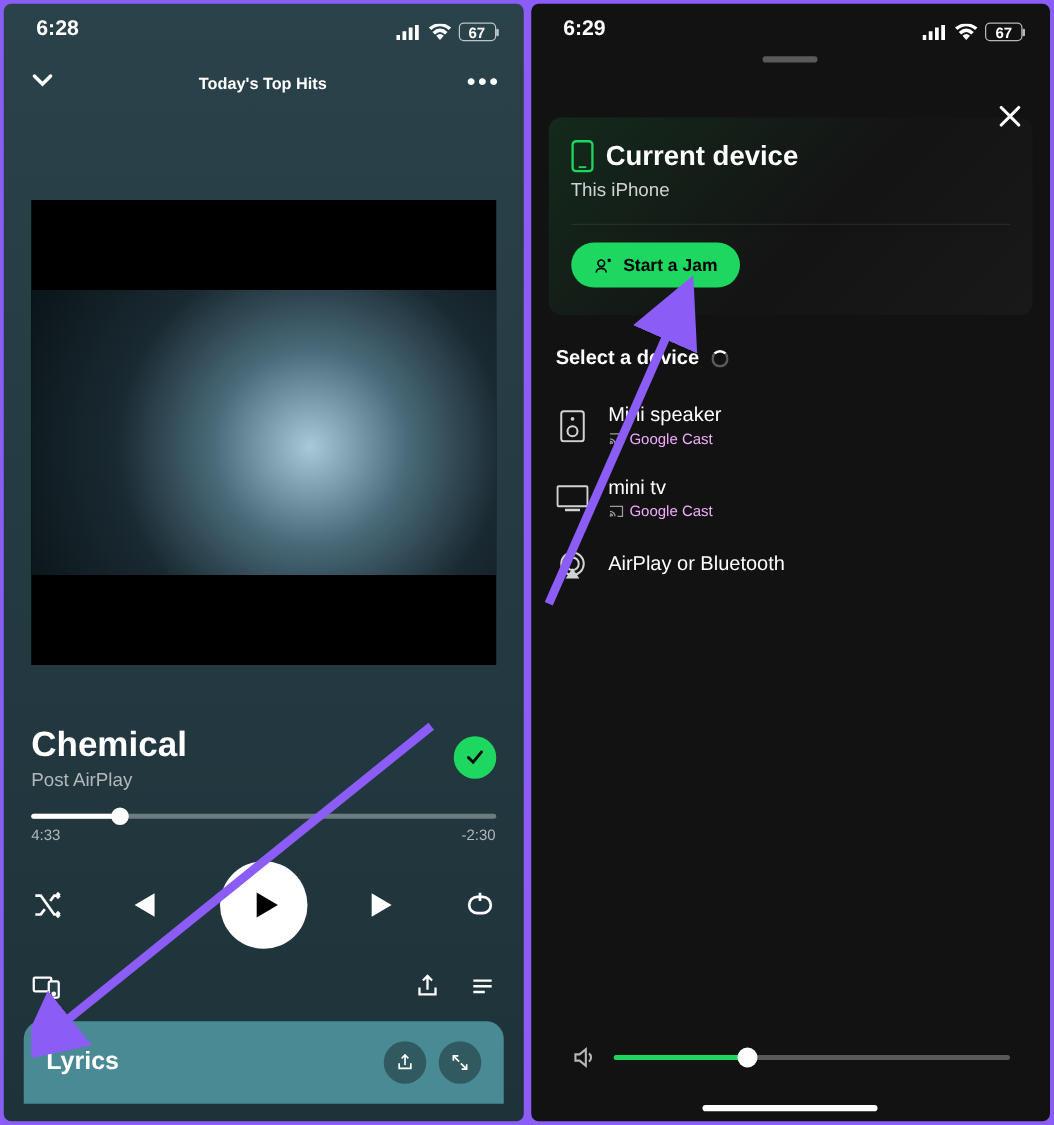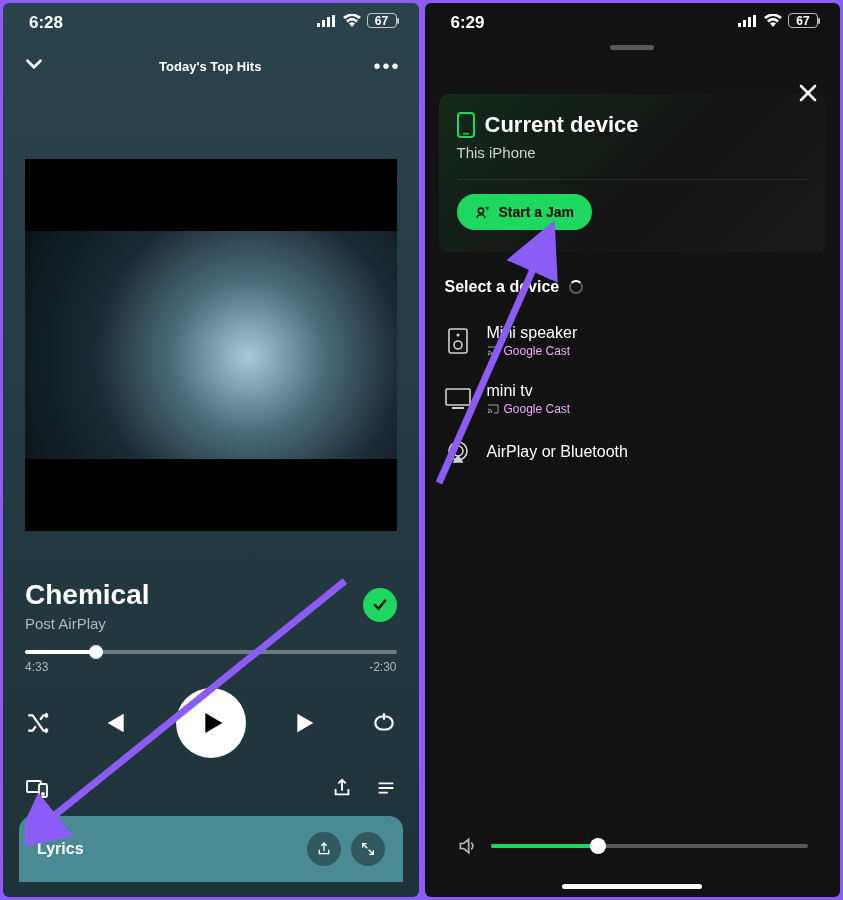--- a/index.html
+++ b/index.html
@@ -21,21 +21,21 @@
     display: flex;
     flex-direction: column;
   }
   .phone-left { background: linear-gradient(180deg, #2a424a 0%, #1e3239 100%); }
   .phone-right { background: #121212; }
 
   
   .status-bar {
     display: flex;
     justify-content: space-between;
-    align-items: flex-start;
+    align-items: flex-end;
     padding: 10px 22px 4px 26px;
     color: #fff;
     font-weight: 600;
     font-size: 17px;
   }
   .status-icons { display: flex; gap: 6px; align-items: center; }
   .status-icons svg { display: block; }
   .battery-box {
     display: flex; align-items: center; gap: 2px;
     border: 1.5px solid rgba(255,255,255,0.7);
@@ -91,21 +91,21 @@
   .ctrl-btn { color: #fff; display: flex; align-items: center; justify-content: center; }
   .play-btn { width: 70px; height: 70px; border-radius: 50%; background: #fff; color: #000; display: flex; align-items: center; justify-content: center; }
 
   .bottom-row { display: flex; align-items: center; justify-content: space-between; padding: 10px 22px; margin-top: 4px; }
   .bottom-row .ctrl-btn { color: #e0e3e4; }
 
   .lyrics-card {
     margin: 6px 16px 0; background: #4a8a94; border-radius: 14px 14px 0 0;
     padding: 16px 18px; display: flex; align-items: center; justify-content: space-between;
   }
-  .lyrics-title { color: #fff; font-weight: 800; font-size: 16px; }
+  .lyrics-title { color: #fff; font-weight: 800; font-size: 20px; }
   .lyrics-icons { display: flex; gap: 10px; }
   .circle-btn { width: 34px; height: 34px; border-radius: 50%; background: rgba(0,0,0,0.35); display: flex; align-items: center; justify-content: center; color: #fff; }
 
   
   .grabber { width: 44px; height: 5px; background: #5a5a5a; border-radius: 3px; margin: 8px auto 0; }
   .close-x { position: absolute; right: 20px; top: 78px; color: #fff; }
   .sheet-body { padding: 44px 14px 0; flex: 1; display: flex; flex-direction: column; }
   .device-card {
     background: linear-gradient(135deg, rgba(30,215,96,0.12) 0%, rgba(20,20,20,0.9) 55%, #191919 100%);
     border-radius: 10px; padding: 18px 18px 22px; margin-bottom: 26px;

